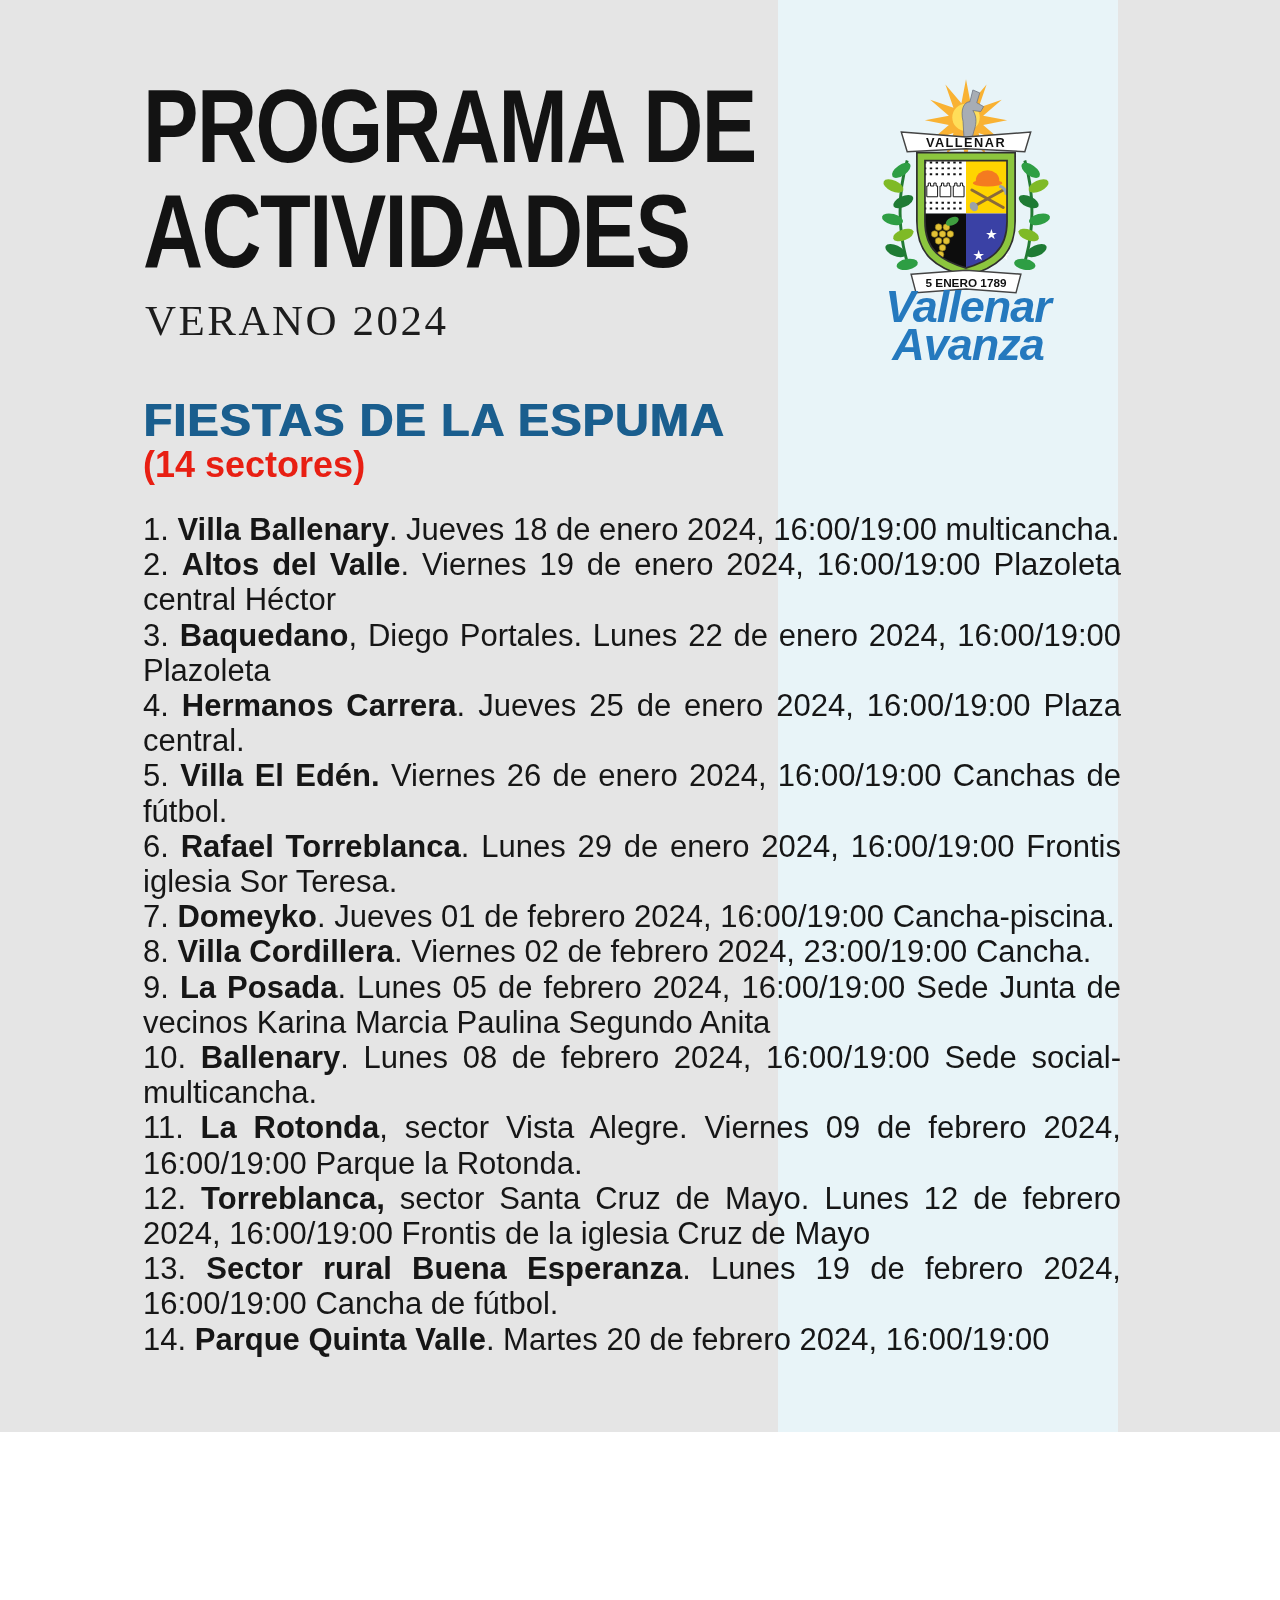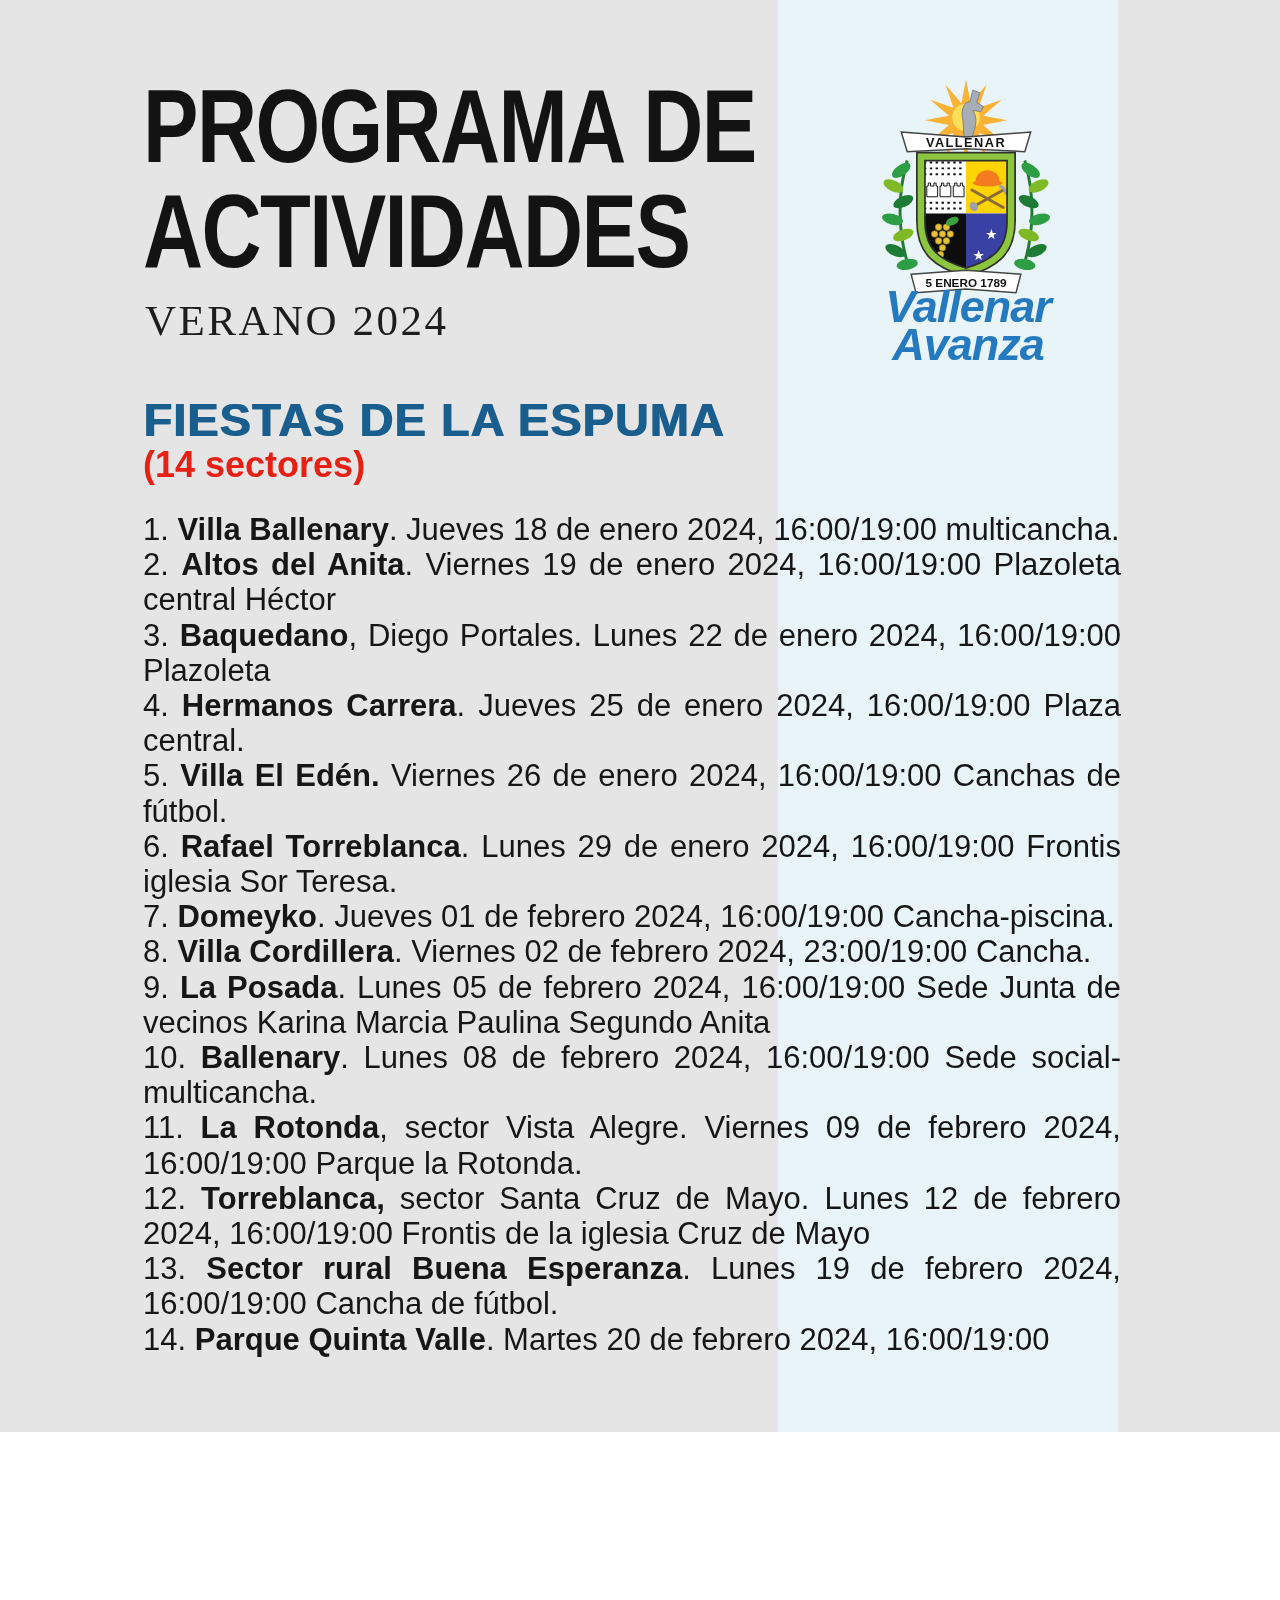--- a/index.html
+++ b/index.html
@@ -131,21 +131,21 @@
     <div>Vallenar</div>
     <div>Avanza</div>
   </div>
 
   <div class="sec-heading">FIESTAS DE LA ESPUMA</div>
   <div class="sec-sub">(14 sectores)</div>
 
   <div class="activities">
     <p class="activity"><span class="act-num">1.</span> <span class="act-name">Villa Ballenary</span><span class="act-details">. Jueves 18 de enero 2024, 16:00/19:00 multicancha.</span></p>
 
-    <p class="activity"><span class="act-num">2.</span> <span class="act-name">Altos del Anita</span><span class="act-details">. Viernes 19 de enero 2024, 16:00/19:00 Plazoleta central Héctor</span></p>
+    <p class="activity"><span class="act-num">2.</span> <span class="act-name">Altos del Valle</span><span class="act-details">. Viernes 19 de enero 2024, 16:00/19:00 Plazoleta central Héctor</span></p>
 
     <p class="activity"><span class="act-num">3.</span> <span class="act-name">Baquedano</span><span class="act-details">, Diego Portales. Lunes 22 de enero 2024, 16:00/19:00 Plazoleta</span></p>
 
     <p class="activity"><span class="act-num">4.</span> <span class="act-name">Hermanos Carrera</span><span class="act-details">. Jueves 25 de enero 2024, 16:00/19:00 Plaza central.</span></p>
 
     <p class="activity"><span class="act-num">5.</span> <span class="act-name">Villa El Edén.</span><span class="act-details"> Viernes 26 de enero 2024, 16:00/19:00 Canchas de fútbol.</span></p>
 
     <p class="activity"><span class="act-num">6.</span> <span class="act-name">Rafael Torreblanca</span><span class="act-details">. Lunes 29 de enero 2024, 16:00/19:00 Frontis iglesia Sor Teresa.</span></p>
 
     <p class="activity"><span class="act-num">7.</span> <span class="act-name">Domeyko</span><span class="act-details">. Jueves 01 de febrero 2024, 16:00/19:00 Cancha-piscina.</span></p>

